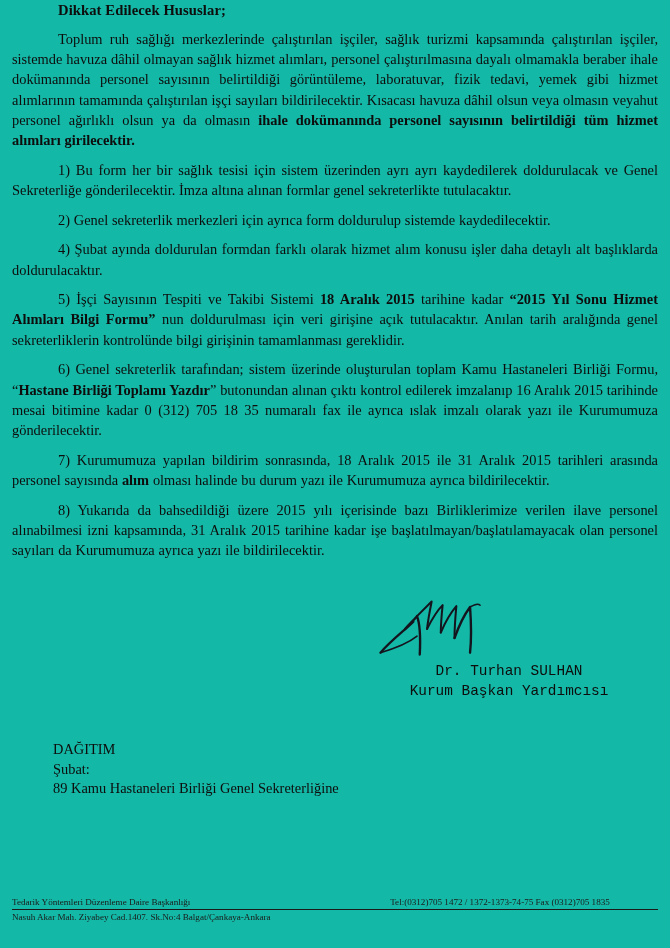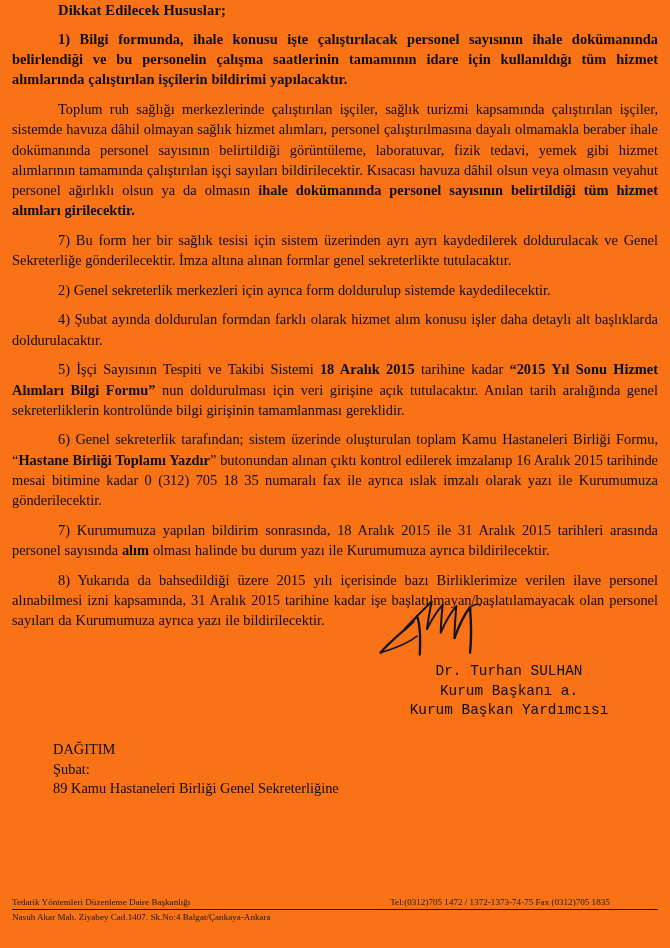--- a/index.html
+++ b/index.html
@@ -9,21 +9,21 @@
     background: #ffffff;
   }
   body {
     font-family: "Liberation Serif", "DejaVu Serif", serif;
     color: #0d0d0d;
   }
   .page {
     position: relative;
     width: 670px;
     height: 948px;
-    background: #f97316;
+    background: #14b8a6;
     overflow: hidden;
     box-sizing: border-box;
   }
   .body-area {
     position: absolute;
     left: 12px;
     top: 0px;
     width: 646px;
   }
   .heading {
@@ -107,25 +107,24 @@
 </style>
 </head>
 <body>
 
 <div class="page">
 
   <div class="body-area">
 
     <div class="heading">Dikkat Edilecek Hususlar;</div>
 
-    <p class="para bold">1) Bilgi formunda, ihale konusu işte çalıştırılacak personel sayısının ihale dokümanında belirlendiği ve bu personelin çalışma saatlerinin tamamının idare için kullanıldığı tüm hizmet alımlarında çalıştırılan işçilerin bildirimi yapılacaktır.</p>
 
     <p class="para"><span>Toplum ruh sağlığı merkezlerinde çalıştırılan işçiler, sağlık turizmi kapsamında çalıştırılan işçiler, sistemde havuza dâhil olmayan sağlık hizmet alımları, personel çalıştırılmasına dayalı olmamakla beraber ihale dokümanında personel sayısının belirtildiği görüntüleme, laboratuvar, fizik tedavi, yemek gibi hizmet alımlarının tamamında çalıştırılan işçi sayıları bildirilecektir. Kısacası havuza dâhil olsun veya olmasın veyahut personel ağırlıklı olsun ya da olmasın </span><span class="b">ihale dokümanında personel sayısının belirtildiği tüm hizmet alımları girilecektir.</span></p>
 
-    <p class="para">7) Bu form her bir sağlık tesisi için sistem üzerinden ayrı ayrı kaydedilerek doldurulacak ve Genel Sekreterliğe gönderilecektir. İmza altına alınan formlar genel sekreterlikte tutulacaktır.</p>
+    <p class="para">1) Bu form her bir sağlık tesisi için sistem üzerinden ayrı ayrı kaydedilerek doldurulacak ve Genel Sekreterliğe gönderilecektir. İmza altına alınan formlar genel sekreterlikte tutulacaktır.</p>
 
     <p class="para">2) Genel sekreterlik merkezleri için ayrıca form doldurulup sistemde kaydedilecektir.</p>
 
     <p class="para">4) Şubat ayında doldurulan formdan farklı olarak hizmet alım konusu işler daha detaylı alt başlıklarda doldurulacaktır.</p>
 
     <p class="para"><span>5) İşçi Sayısının Tespiti ve Takibi Sistemi </span><span class="b">18 Aralık 2015</span><span> tarihine kadar </span><span class="b">“2015 Yıl Sonu Hizmet Alımları Bilgi Formu”</span><span> nun doldurulması için veri girişine açık tutulacaktır. Anılan tarih aralığında genel sekreterliklerin kontrolünde bilgi girişinin tamamlanması gereklidir.</span></p>
 
     <p class="para"><span>6) Genel sekreterlik tarafından; sistem üzerinde oluşturulan toplam Kamu Hastaneleri Birliği Formu, “</span><span class="b">Hastane Birliği Toplamı Yazdır</span><span>” butonundan alınan çıktı kontrol edilerek imzalanıp 16 Aralık 2015 tarihinde mesai bitimine kadar 0 (312) 705 18 35 numaralı fax ile ayrıca ıslak imzalı olarak yazı ile Kurumumuza gönderilecektir.</span></p>
 
     <p class="para"><span>7) Kurumumuza yapılan bildirim sonrasında, 18 Aralık 2015 ile 31 Aralık 2015 tarihleri arasında personel sayısında </span><span class="b">alım</span><span> olması halinde bu durum yazı ile Kurumumuza ayrıca bildirilecektir.</span></p>
@@ -141,21 +140,20 @@
         <path d="M18 62 C32 58, 48 52, 58 44" stroke-width="1.8"></path>
         <path d="M45 36 C50 30, 55 26, 58 22 C61 30, 62 44, 61 64" stroke-width="2.6"></path>
         <path d="M58 22 C64 16, 70 10, 74 6 C72 16, 70 26, 69 36" stroke-width="2.2"></path>
         <path d="M69 36 C74 26, 80 16, 86 10 C85 20, 84 30, 84 40" stroke-width="2.2"></path>
         <path d="M84 40 C89 28, 95 18, 101 11 C100 22, 99 34, 99 46" stroke-width="2.2"></path>
         <path d="M99 46 C104 32, 110 20, 116 12 C117 26, 118 44, 116 62" stroke-width="2.6"></path>
         <path d="M116 12 C121 9, 125 8, 127 10" stroke-width="1.6"></path>
       </g>
     </svg>
     <div class="sign-line">Dr. Turhan SULHAN</div>
-    <div class="sign-line">Kurum Başkanı a.</div>
     <div class="sign-line">Kurum Başkan Yardımcısı</div>
   </div>
 
   <div class="dist-block">
     <div>DAĞITIM</div>
     <div>Şubat:</div>
     <div>89 Kamu Hastaneleri Birliği Genel Sekreterliğine</div>
   </div>
 
   <div class="footer">

